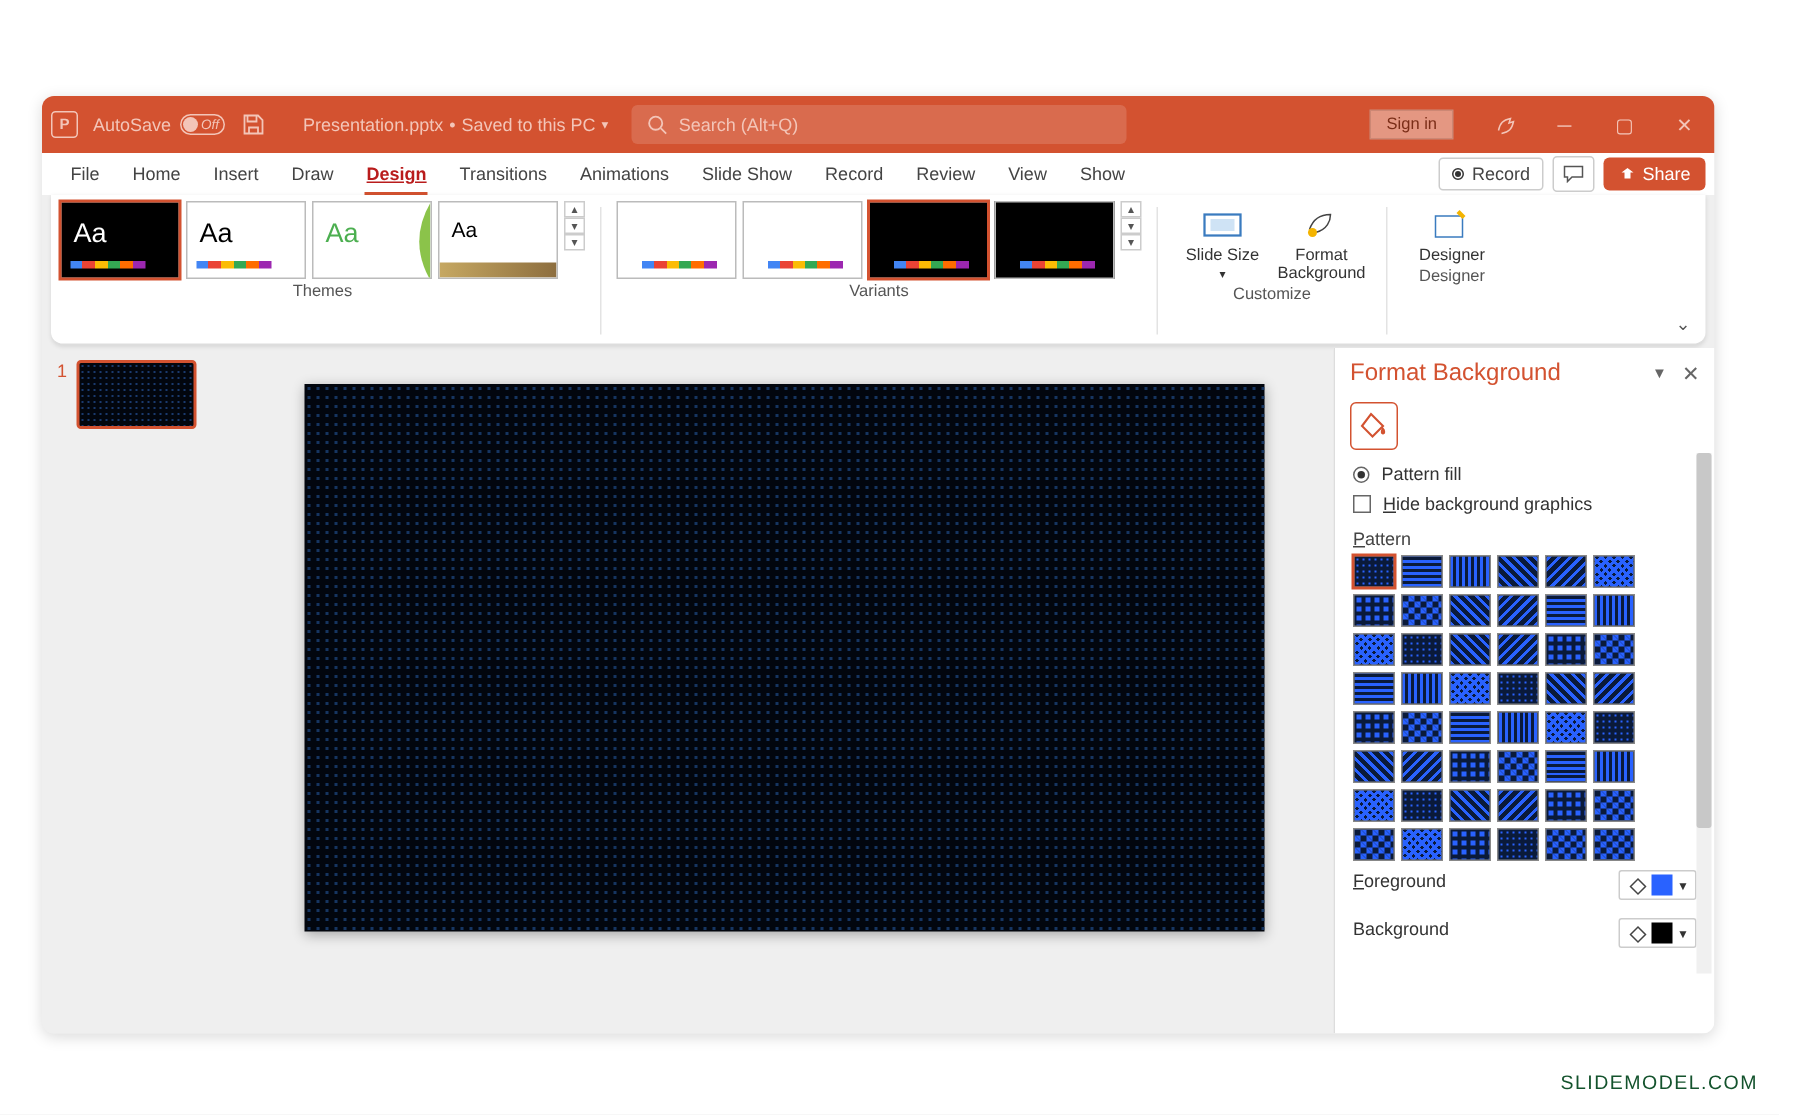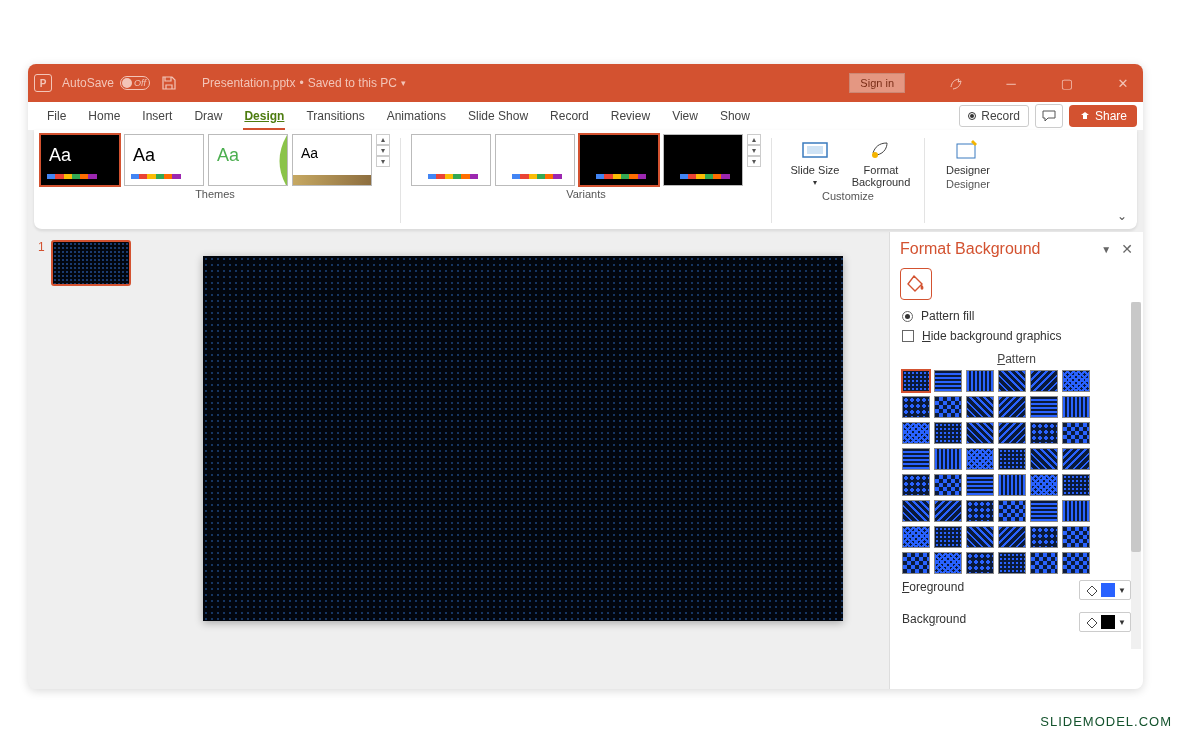--- a/index.html
+++ b/index.html
@@ -11,28 +11,28 @@
 .tb-left { display: flex; align-items: center; gap: 10px; }
 .pp-icon { width: 18px; height: 18px; border: 1px solid #f3c5b8; border-radius: 3px; display: flex; align-items: center; justify-content: center; font-size: 10px; font-weight: bold; }
 .autosave { display: flex; align-items: center; gap: 6px; }
 .toggle { width: 30px; height: 14px; border: 1px solid #f3c5b8; border-radius: 8px; position: relative; display: flex; align-items: center; font-style: italic; }
 .toggle::before { content:""; width: 10px; height: 10px; background: #f3c5b8; border-radius: 50%; position: absolute; left: 1px; }
 .toggle-label { font-size: 9px; position: absolute; right: 3px; }
 .save-icon { width: 18px; height: 18px; display: flex; align-items: center; justify-content: center; }
 .tb-center { display: flex; align-items: center; gap: 4px; margin-left: 14px; }
 .caret { font-size: 9px; }
 .search { position: absolute; left: 50%; transform: translateX(-50%); width: 330px; height: 26px; background: rgba(255,255,255,0.15); border-radius: 4px; display: flex; align-items: center; padding: 0 10px; gap: 8px; color: #f3c5b8; }
-.tb-right { position: absolute; right: 0; display: flex; align-items: center; gap: 16px; height: 100%; }
+.tb-right { position: absolute; right: 0; display: flex; align-items: center; gap: 0; height: 100%; }
 .signin { background: rgba(255,255,255,0.4); color: #7a2d17; padding: 3px 10px; font-size: 11px; margin-right: 14px; border: 1px solid rgba(0,0,0,0.1); }
 .winbtn { width: 40px; height: 38px; display: flex; align-items: center; justify-content: center; color: #f3c5b8; font-size: 13px; }
 
 
 .tabs { background: #fff; height: 28px; display: flex; align-items: center; padding: 0 8px; font-size: 12px; color: #444; gap: 0; position: relative; }
 .tab { padding: 0 11px; height: 28px; display: flex; align-items: center; cursor: pointer; }
-.tab.active { color: #4d7c0f; font-weight: 600; position: relative; text-decoration: underline; }
+.tab.active { color: #b91c1c; font-weight: 600; position: relative; text-decoration: underline; }
 .tab.active::after { content:""; position:absolute; left:10px; right:10px; bottom:0; height:2px; background:#d35230; }
 .tabs-right { position: absolute; right: 6px; display: flex; align-items: center; gap: 6px; }
 .rec-btn { display: flex; align-items: center; gap: 5px; border: 1px solid #ccc; padding: 3px 8px; border-radius: 3px; font-size: 12px; }
 .rec-dot { width: 8px; height: 8px; border: 1px solid #333; border-radius: 50%; position: relative; }
 .rec-dot::after{content:"";position:absolute;inset:1px;border-radius:50%;background:#333;}
 .comment-btn { border: 1px solid #ccc; width: 28px; height: 24px; border-radius: 3px; display: flex; align-items: center; justify-content: center; font-size: 12px; }
 .share-btn { background: #d35230; color: #fff; padding: 4px 10px; border-radius: 4px; font-size: 12px; display: flex; align-items: flex-end; gap: 4px; }
 
 
 .ribbon { background: #fff; height: 100px; border-bottom: 1px solid #ddd; border-radius: 0 0 8px 8px; margin: 0 6px 2px 6px; box-shadow: 0 1px 3px rgba(0,0,0,0.1); display: flex; padding: 4px 6px 2px 6px; gap: 6px; position: relative; }
@@ -66,21 +66,21 @@
 .pane { width:254px; background:#fff; border-left:1px solid #ddd; display:flex; flex-direction:column; font-size:12px; color:#333; position:relative; }
 .pane-hdr { display:flex; align-items:center; justify-content:space-between; padding:8px 10px; }
 .pane-title { color:#d35230; font-size:16px; font-weight:400; }
 .pane-close { font-size:14px; color:#666; }
 .pane-caret { font-size:10px; color:#666; margin-left:6px; }
 .fill-icon { width:32px; height:32px; border:1px solid #d35230; border-radius:4px; margin:2px 10px 6px 10px; display:flex;align-items:center;justify-content:center; color:#d35230; }
 .radio-row { display:flex; align-items:center; gap:8px; padding:3px 12px; font-size:12px; }
 .radio { width:11px;height:11px;border:1px solid #666;border-radius:50%;display:flex;align-items:center;justify-content:center; }
 .radio.checked::after{content:"";width:5px;height:5px;background:#333;border-radius:50%;}
 .chk { width:12px;height:12px;border:1px solid #666; }
-.plabel { font-size:12px; color:#444; padding: 6px 12px 4px 12px; text-align: center; }
+.plabel { font-size:12px; color:#444; padding: 6px 12px 4px 12px; }
 .pattern-grid { display:grid; grid-template-columns:repeat(6,28px); gap:4px; padding:0 12px; }
 .swatch { width:28px; height:22px; background:#0a1a3a; border:1px solid #888; }
 .swatch.sel { outline:2px solid #d35230; outline-offset:-1px; }
 .s0{background-image:radial-gradient(#2962ff 1px,transparent 1px);background-size:4px 4px;}
 .s1{background-image:repeating-linear-gradient(0deg,#2962ff,#2962ff 2px,transparent 2px,transparent 4px);}
 .s2{background-image:repeating-linear-gradient(90deg,#2962ff,#2962ff 2px,transparent 2px,transparent 4px);}
 .s3{background-image:repeating-linear-gradient(45deg,#2962ff,#2962ff 2px,transparent 2px,transparent 5px);}
 .s4{background-image:repeating-linear-gradient(-45deg,#2962ff,#2962ff 2px,transparent 2px,transparent 5px);}
 .s5{background-image:repeating-linear-gradient(45deg,#2962ff,#2962ff 2px,transparent 2px,transparent 4px),repeating-linear-gradient(-45deg,#2962ff,#2962ff 2px,transparent 2px,transparent 4px);}
 .s6{background-image:radial-gradient(#2962ff 2px,transparent 2px);background-size:6px 6px;}
@@ -115,20 +115,27 @@
             <path fill="none" stroke="#f3c5b8" stroke-width="1.2" d="M2 2h9l3 3v9H2z M4 2v4h6V2 M5 14v-4h6v4"></path>
           </svg>
       </div>
       <div class="tb-center">
         <span>Presentation.pptx</span>
         <span> • </span>
         <span>Saved to this PC</span>
         <span class="caret">▾</span>
       </div>
     </div>
+    <div class="search">
+      <svg width="14" height="14" viewBox="0 0 16 16">
+          <circle cx="7" cy="7" r="5" fill="none" stroke="#f3c5b8" stroke-width="1.4"></circle>
+          <line x1="11" y1="11" x2="15" y2="15" stroke="#f3c5b8" stroke-width="1.4"></line>
+        </svg>
+      <span>Search (Alt+Q)</span>
+    </div>
     <div class="tb-right">
       <div class="signin">Sign in</div>
       <div class="winbtn">
           <svg width="16" height="16" viewBox="0 0 16 16">
             <path fill="none" stroke="#f3c5b8" d="M4 12c1-5 3-7 8-8l-1 3 3-1c-1 5-3 7-8 8"></path>
           </svg>
         </div>
       <div class="winbtn">─</div>
       <div class="winbtn">▢</div>
       <div class="winbtn">✕</div>

